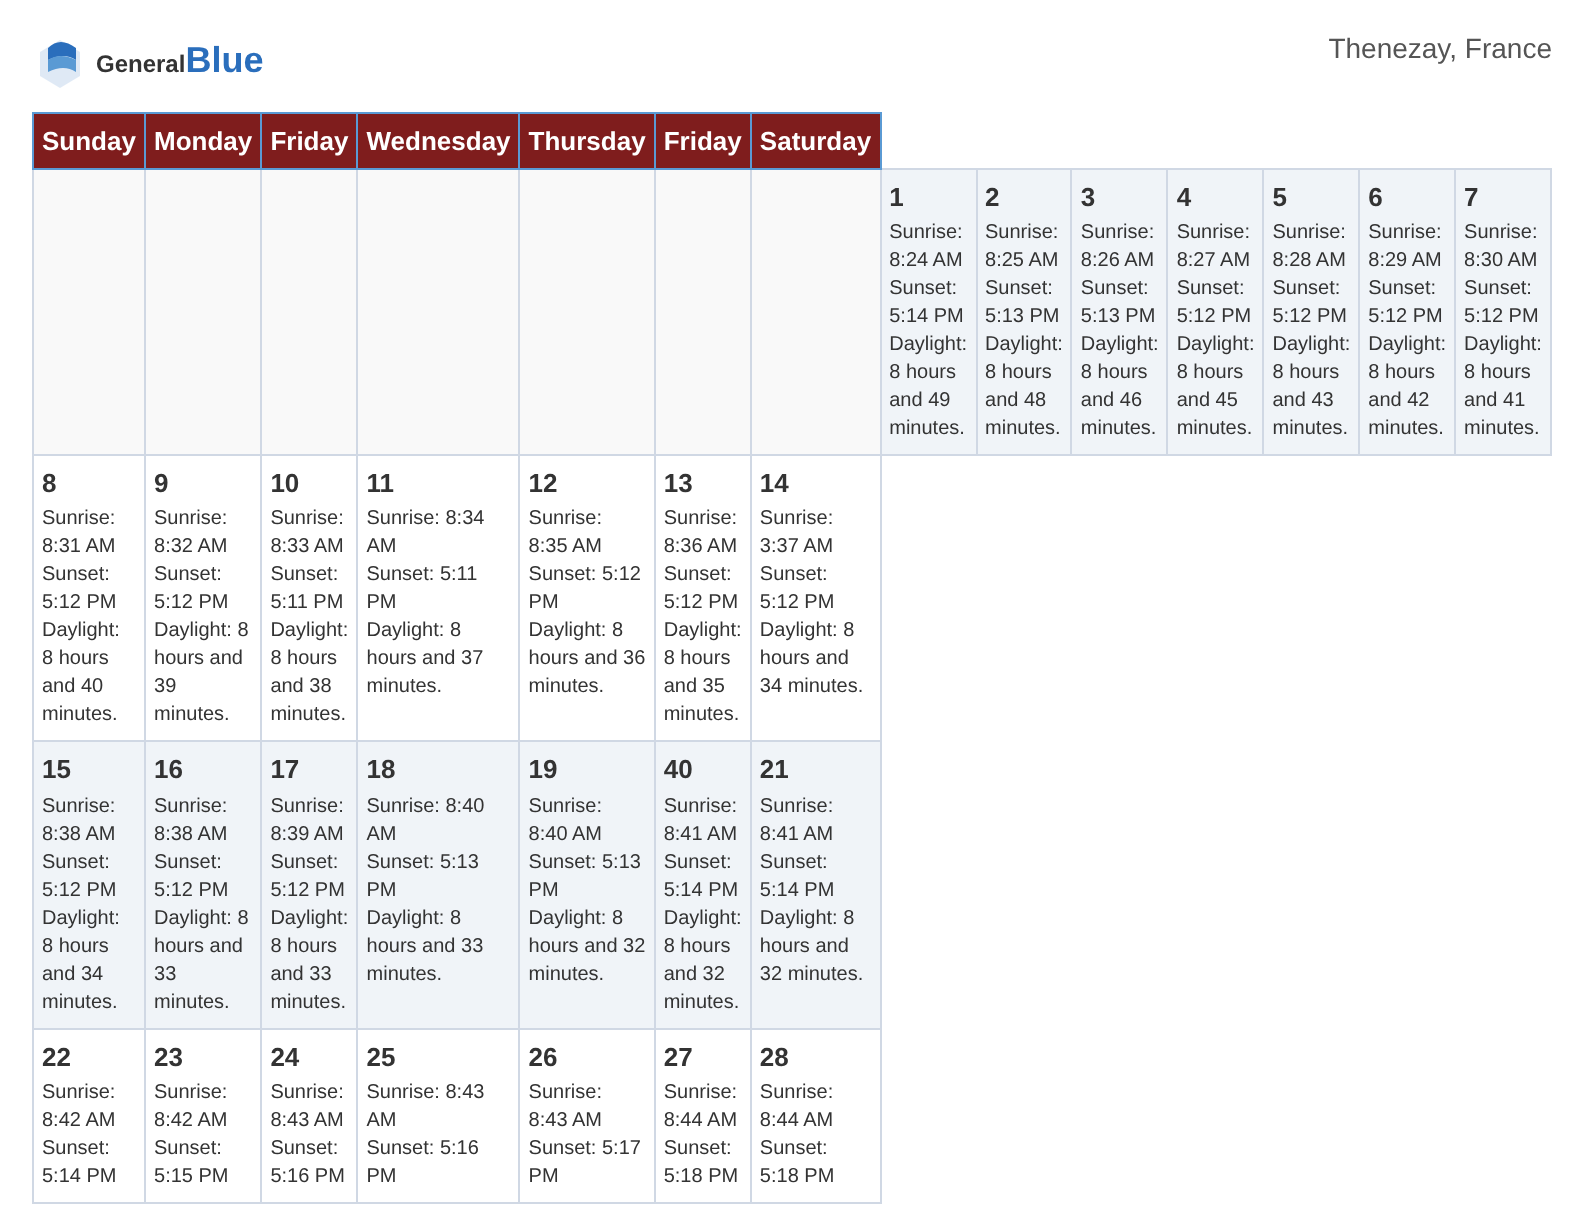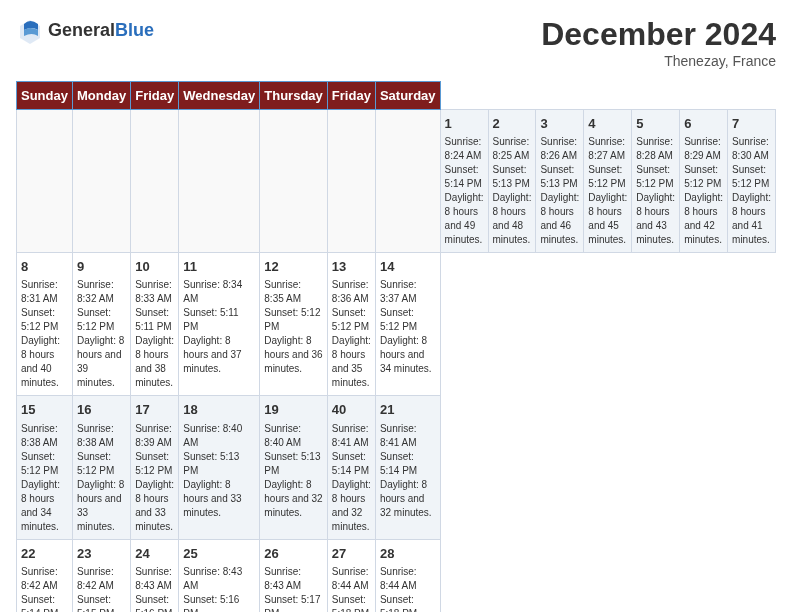--- a/index.html
+++ b/index.html
@@ -15,21 +15,21 @@
       justify-content: space-between;
       align-items: flex-start;
       margin-bottom: 12px;
     }
     .logo {
       display: flex;
       align-items: center;
       gap: 4px;
     }
     .logo-text-general {
-      font-size: 18px;
+      font-size: 12px;
       font-weight: bold;
       color: #333;
     }
     .logo-text-blue {
       font-size: 18px;
       font-weight: bold;
       color: #2a6ebc;
     }
     .logo-icon {
       width: 28px;
@@ -97,21 +97,20 @@
       <path d="M8,14 Q14,10 22,14 L22,20 Q16,16 8,20 Z" fill="#5a9ad4"></path>
     </svg>
     <div>
       <div style="display:flex; align-items:baseline; gap:0px;">
         <span class="logo-text-general">General</span>
         <span class="logo-text-blue">Blue</span>
       </div>
     </div>
   </div>
   <div class="title-area">
-    <div class="main-title">December 2024</div>
     <div class="subtitle">Thenezay, France</div>
   </div>
 </div>
 
 <table>
   <thead>
     <tr>
       <th>Sunday</th>
       <th>Monday</th>
       <th>Friday</th>

